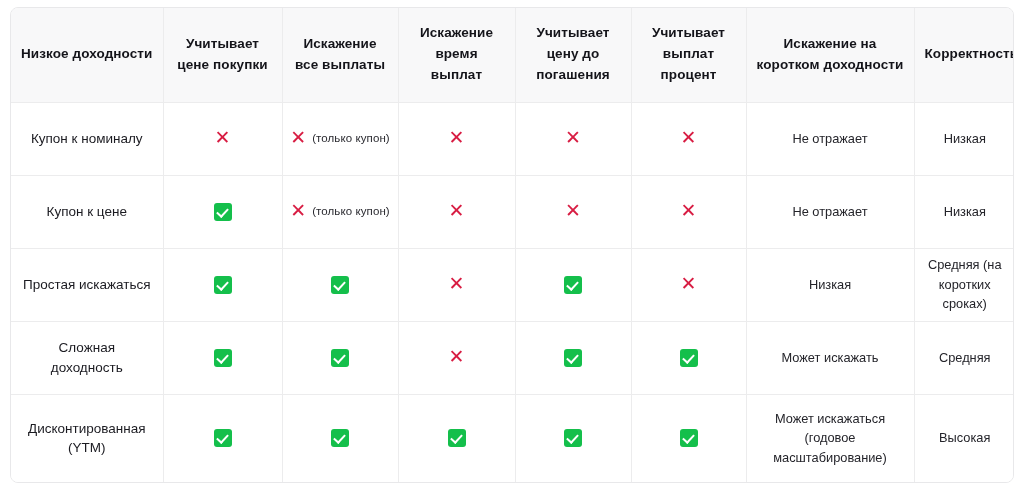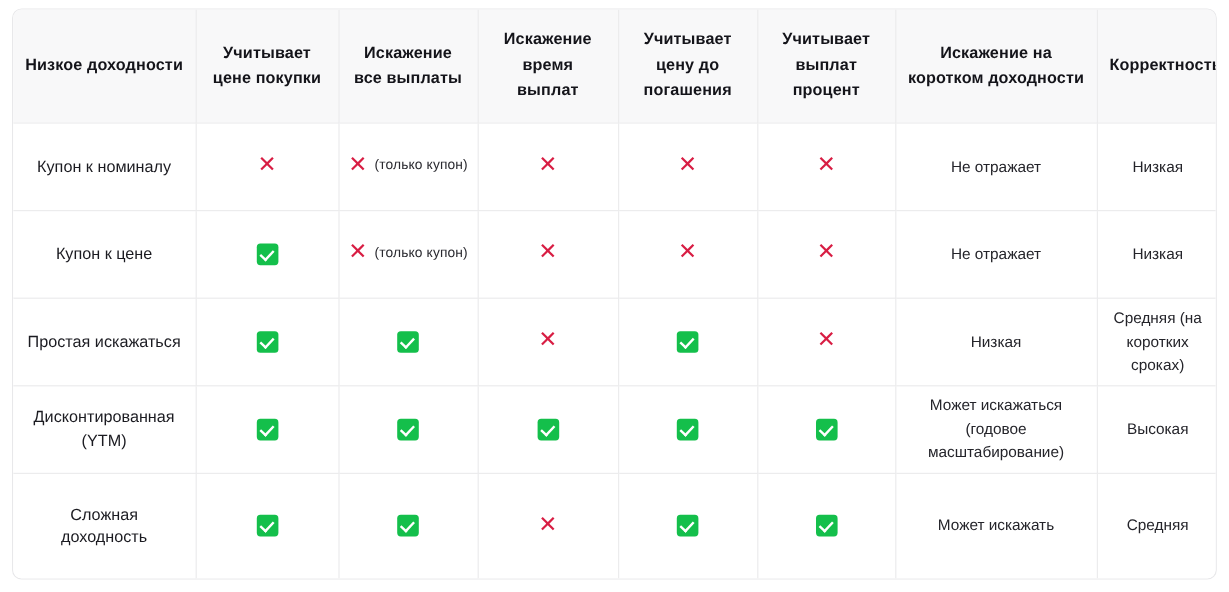--- a/index.html
+++ b/index.html
@@ -267,20 +267,50 @@
           </td>
           <td>
             <div class="mark-row">
               <span class="cross-icon">✕</span>
             </div>
           </td>
           <td><span class="text-cell">Низкая</span></td>
           <td><span class="text-cell">Средняя (на коротких сроках)</span></td>
         </tr>
         <tr>
+          <td class="cell-method">Сложная доходность</td>
+          <td>
+            <div class="mark-row">
+              <span class="check-icon"></span>
+            </div>
+          </td>
+          <td>
+            <div class="mark-row">
+              <span class="check-icon"></span>
+            </div>
+          </td>
+          <td>
+            <div class="mark-row">
+              <span class="cross-icon">✕</span>
+            </div>
+          </td>
+          <td>
+            <div class="mark-row">
+              <span class="check-icon"></span>
+            </div>
+          </td>
+          <td>
+            <div class="mark-row">
+              <span class="check-icon"></span>
+            </div>
+          </td>
+          <td><span class="text-cell">Может искажать</span></td>
+          <td><span class="text-cell">Средняя</span></td>
+        </tr>
+        <tr>
           <td class="cell-method">Дисконтированная (YTM)</td>
           <td>
             <div class="mark-row">
               <span class="check-icon"></span>
             </div>
           </td>
           <td>
             <div class="mark-row">
               <span class="check-icon"></span>
             </div>
@@ -295,46 +325,16 @@
               <span class="check-icon"></span>
             </div>
           </td>
           <td>
             <div class="mark-row">
               <span class="check-icon"></span>
             </div>
           </td>
           <td><span class="text-cell">Может искажаться (годовое масштабирование)</span></td>
           <td><span class="text-cell">Высокая</span></td>
-        </tr>
-        <tr>
-          <td class="cell-method">Сложная доходность</td>
-          <td>
-            <div class="mark-row">
-              <span class="check-icon"></span>
-            </div>
-          </td>
-          <td>
-            <div class="mark-row">
-              <span class="check-icon"></span>
-            </div>
-          </td>
-          <td>
-            <div class="mark-row">
-              <span class="cross-icon">✕</span>
-            </div>
-          </td>
-          <td>
-            <div class="mark-row">
-              <span class="check-icon"></span>
-            </div>
-          </td>
-          <td>
-            <div class="mark-row">
-              <span class="check-icon"></span>
-            </div>
-          </td>
-          <td><span class="text-cell">Может искажать</span></td>
-          <td><span class="text-cell">Средняя</span></td>
         </tr>
       </tbody>
   </table>
 </div>
 
 </body></html>

